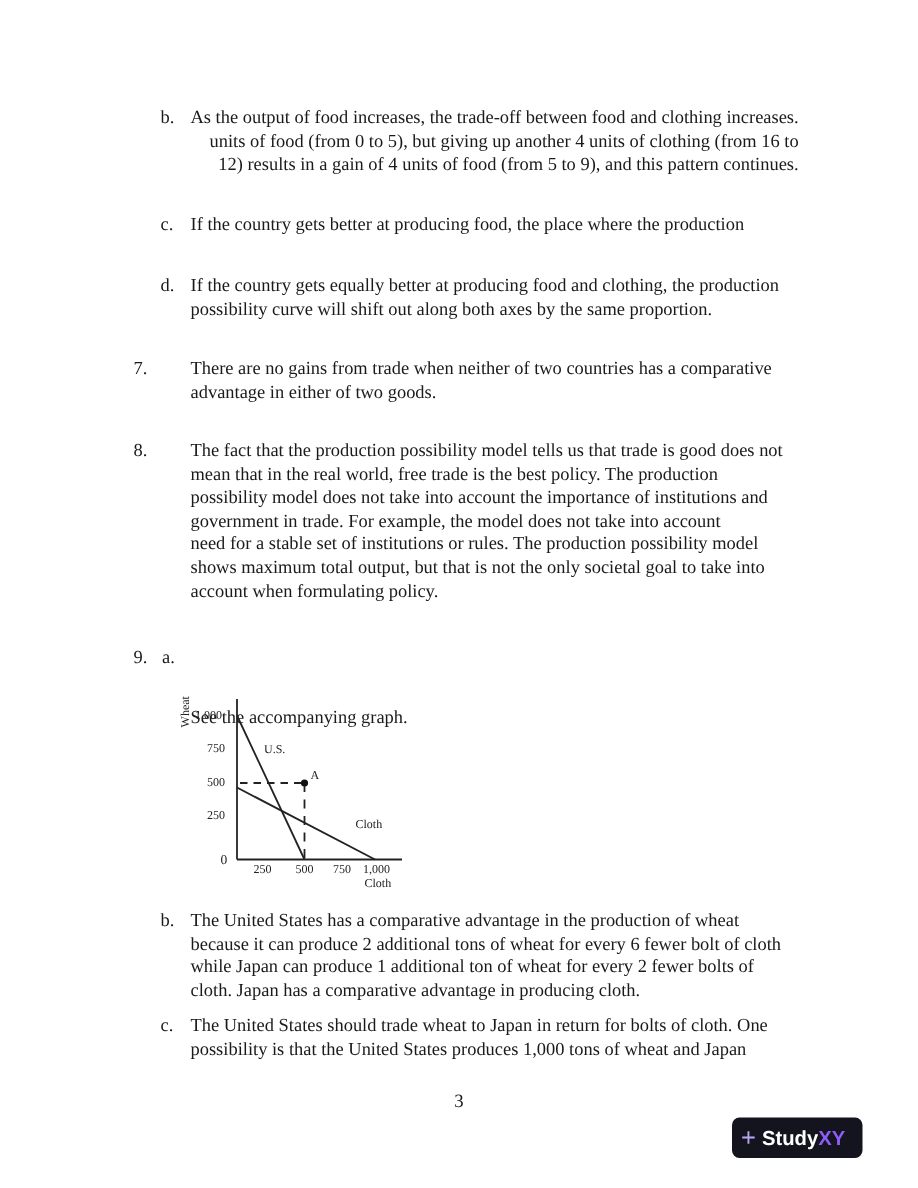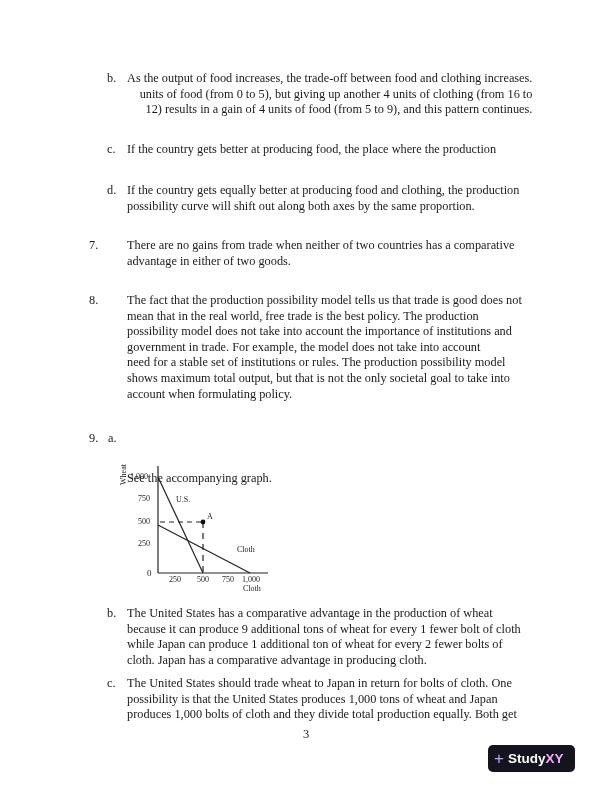--- a/index.html
+++ b/index.html
@@ -16,21 +16,21 @@
     .chart svg { position: absolute; left: 0; top: 0; }
     .tick { position: absolute; font-size: 8px; font-family: "Liberation Serif", serif; color: #222; white-space: nowrap; }
     .page-num { position: absolute; left: 0; width: 612px; top: 727px; text-align: center; font-size: 12.5px; }
     .logo {
       position: absolute; left: 488px; top: 745px; width: 87px; height: 27px;
       background: #14141f; border-radius: 5px; display: flex; align-items: center;
       font-family: "Liberation Sans", "DejaVu Sans", sans-serif; font-weight: bold; font-size: 13.5px;
     }
     .logo .plus { color: #b8a6f0; font-size: 17px; font-weight: normal; margin-left: 6px; margin-right: 4px; line-height: 1; }
     .logo .study { color: #ffffff; }
-    .logo .xy { color: #f0abfc; }
+    .logo .xy { color: #8b5cf6; }
   </style>
 </head>
 <body>
 
 <div class="page">
 
   <div class="para" style="left:107px; top:71px;">
     <span class="label" style="left:0;">b.</span>
     <div class="text" style="left:20px;text-align:right;">
       <span class="line">As the output of food increases, the trade-off between food and clothing increases.</span>
@@ -116,32 +116,31 @@
 
     <span class="tick" style="left:66px; top:33px;">U.S.</span>
     <span class="tick" style="left:127px; top:83px;">Cloth</span>
     <span class="tick" style="left:97px; top:50px;">A</span>
   </div>
 
   <div class="para" style="left:107px; top:606px;">
     <span class="label" style="left:0;">b.</span>
     <div class="text" style="left:20px;">
       <span class="line">The United States has a comparative advantage in the production of wheat</span>
-      <span class="line">because it can produce 9 additional tons of wheat for every 1 fewer bolt of cloth</span>
+      <span class="line">because it can produce 2 additional tons of wheat for every 6 fewer bolt of cloth</span>
       <span class="line">while Japan can produce 1 additional ton of wheat for every 2 fewer bolts of</span>
       <span class="line">cloth. Japan has a comparative advantage in producing cloth.</span>
     </div>
   </div>
 
   <div class="para" style="left:107px; top:676px;">
     <span class="label" style="left:0;">c.</span>
     <div class="text" style="left:20px;">
       <span class="line">The United States should trade wheat to Japan in return for bolts of cloth. One</span>
       <span class="line">possibility is that the United States produces 1,000 tons of wheat and Japan</span>
-      <span class="line">produces 1,000 bolts of cloth and they divide total production equally. Both get</span>
     </div>
   </div>
 
   <div class="page-num">3</div>
 
   <div class="logo">
     <span class="plus">+</span>
     <span class="study">Study</span>
     <span class="xy">XY</span>
   </div>

